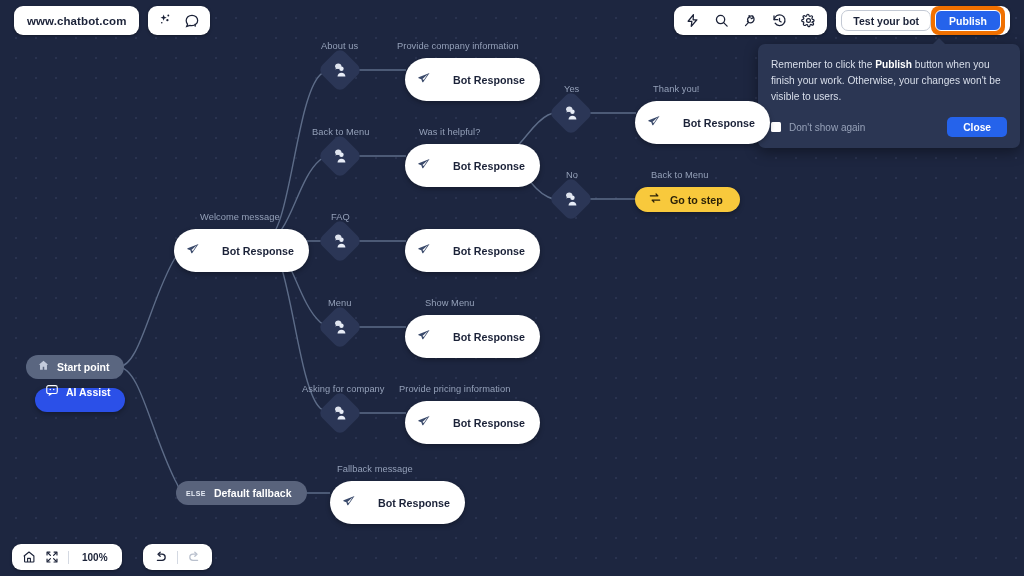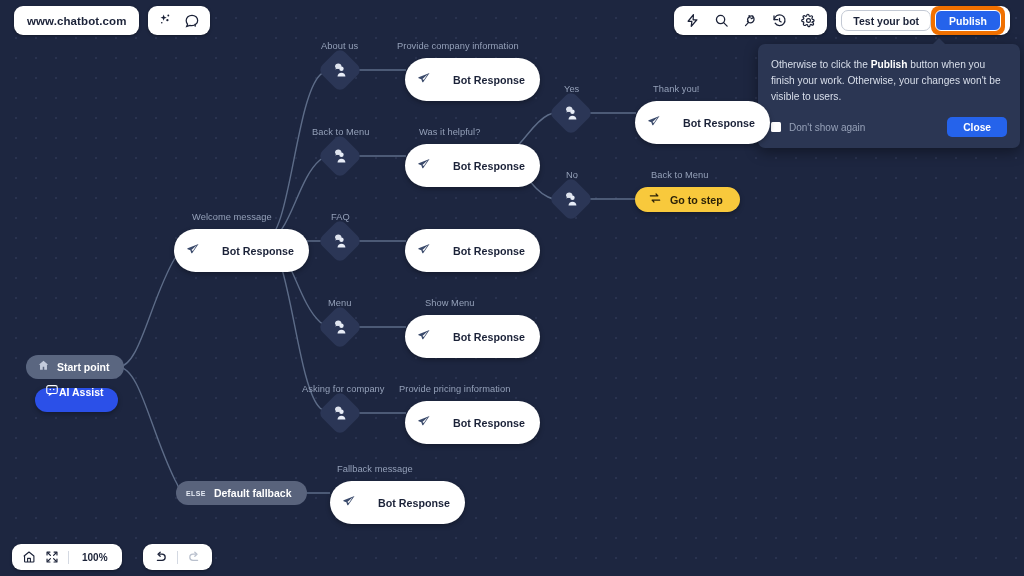--- a/index.html
+++ b/index.html
@@ -96,21 +96,21 @@
 
   .pill-fallback {
     background:#59637c; border-radius:999px; height:24px;
     display:flex; align-items:center; gap:8px; padding:0 15px 0 10px;
   }
   .pill-fallback .else { font-size:7px; font-weight:bold; color:#e6ebf5; letter-spacing:.4px; }
   .pill-fallback .t { font-size:10.5px; font-weight:bold; color:#fff; white-space:nowrap; }
 
   .pill-blue {
     background:#2b50e8; border-radius:999px; height:24px;
-    display:flex; align-items:center; padding:0 14px 16px 10px;
+    display:flex; align-items:center; gap:7px; padding:0 14px 16px 10px;
     box-shadow:0 2px 5px rgba(0,0,0,.3);
   }
   .pill-blue .t { font-size:10.5px; font-weight:bold; color:#fff; white-space:nowrap; }
 
   .diamond {
     width:32px; height:32px; background:#2b3656; border-radius:7px;
     transform:rotate(45deg);
     display:flex; align-items:center; justify-content:center;
   }
   .diamond > span { transform:rotate(-45deg); display:flex; }
@@ -214,21 +214,21 @@
     <div class="action-group">
       <button class="btn-test">Test your bot</button>
       <div class="publish-wrap">
         <button class="btn-publish">Publish</button>
       </div>
     </div>
   </div>
 
   <div class="popup">
     <div class="arrow"></div>
-    <div class="popup-text"><span>Otherwise to click the </span><b>Publish</b><span> button when you finish your work. Otherwise, your changes won't be visible to users.</span></div>
+    <div class="popup-text"><span>Remember to click the </span><b>Publish</b><span> button when you finish your work. Otherwise, your changes won't be visible to users.</span></div>
     <div class="popup-row">
       <label class="dsa">
         <span class="cbx"></span>
         <span>Don't show again</span>
       </label>
       <button class="btn-close">Close</button>
     </div>
   </div>
 
   <div class="node" style="left:26px; top:355px;">
@@ -249,21 +249,21 @@
           <rect x="3" y="4.5" width="18" height="13.5" rx="3"></rect>
           <circle cx="9" cy="11.2" r="1.3" fill="#fff" stroke="none"></circle>
           <circle cx="15" cy="11.2" r="1.3" fill="#fff" stroke="none"></circle>
           <path d="M8.5 18l-1.5 3 4.5-3"></path>
         </svg>
       </span>
       <span class="t">AI Assist</span>
     </div>
   </div>
 
-  <div class="node-label" style="left:192px; top:212px;">Welcome message</div>
+  <div class="node-label" style="left:200px; top:212px;">Welcome message</div>
   <div class="node" style="left:174px; top:229px;">
     <div class="pill-white">
       <span>
         <svg width="14" height="14" viewBox="0 0 24 24" fill="#3a4a6b">
           <path d="M21.5 3.3L2.8 10.7c-.8.3-.8 1.4 0 1.7l4.6 1.7 1.7 4.7c.3.8 1.4.8 1.7 0L21.5 3.3zM9.3 13.8l9.1-8.2-6.7 9.8-2.4-1.6z"></path>
         </svg>
       </span>
       <span class="t">Bot Response</span>
     </div>
   </div>

